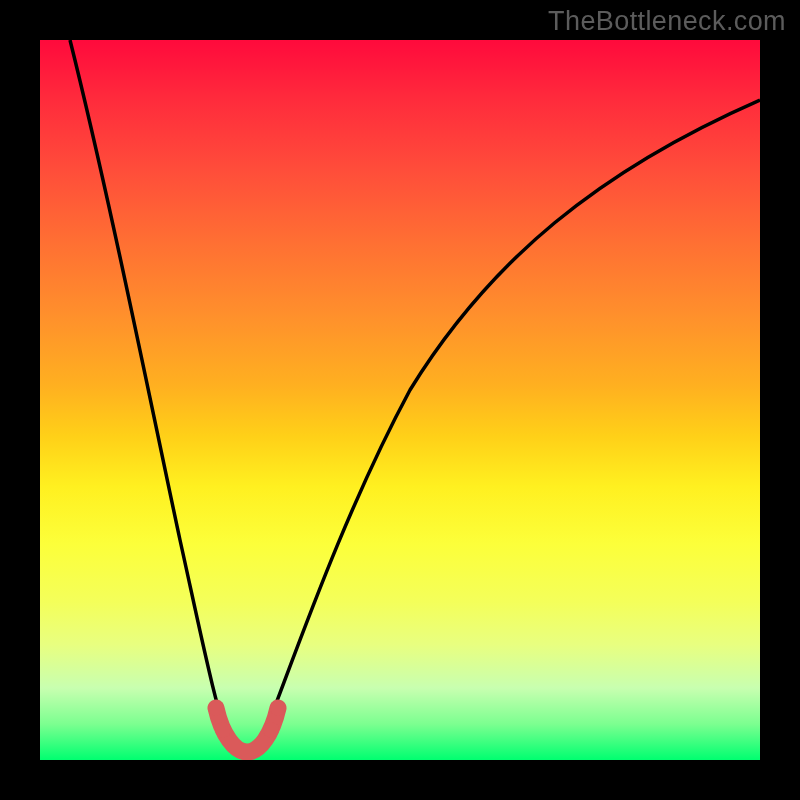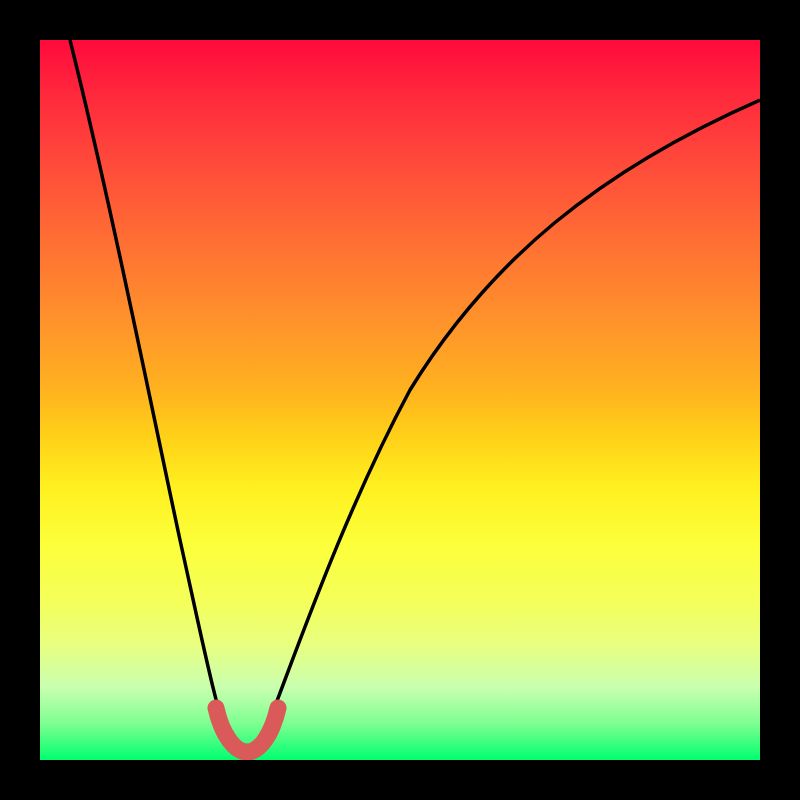--- a/index.html
+++ b/index.html
@@ -80,14 +80,15 @@
                C 182 695, 195 712, 207 712
                C 220 712, 232 694, 238 668" fill="none" stroke="#da5a5a" stroke-width="17" stroke-linecap="round"></path>
 
       <circle cx="176" cy="668" r="8" fill="#da5a5a"></circle>
       <circle cx="183" cy="690" r="8" fill="#da5a5a"></circle>
       <circle cx="231" cy="690" r="8" fill="#da5a5a"></circle>
       <circle cx="238" cy="668" r="8" fill="#da5a5a"></circle>
     </svg>
   </div>
 
+  <div class="watermark">TheBottleneck.com</div>
 
 </div>
 
 </body></html>

